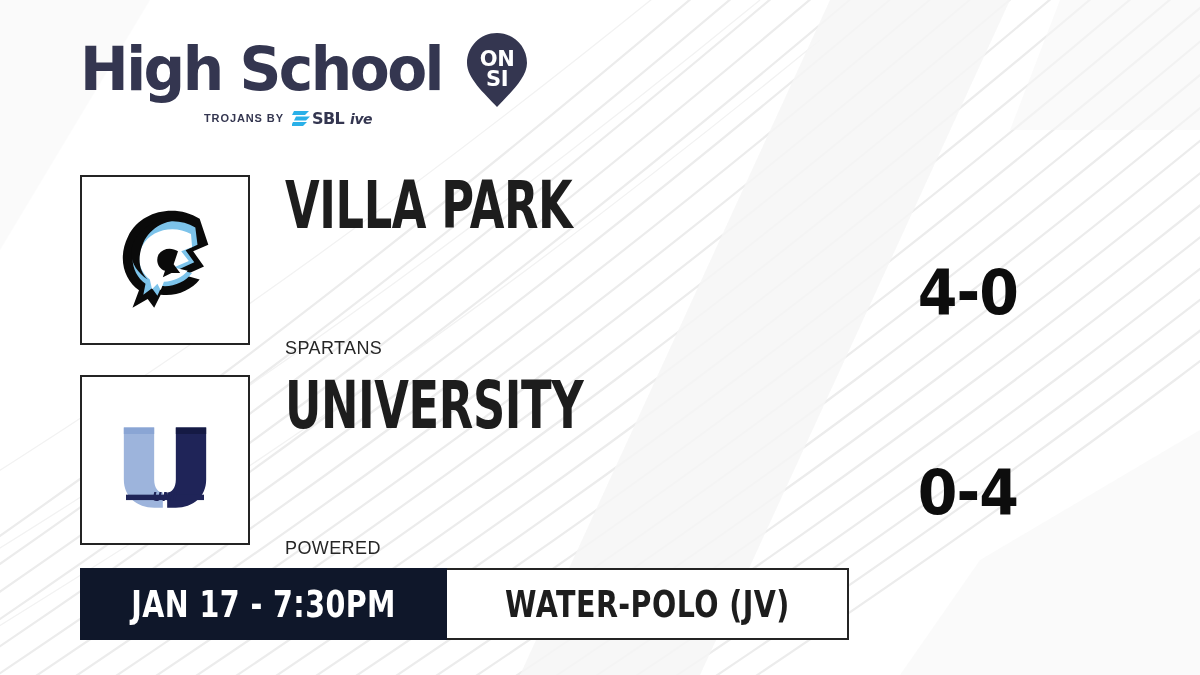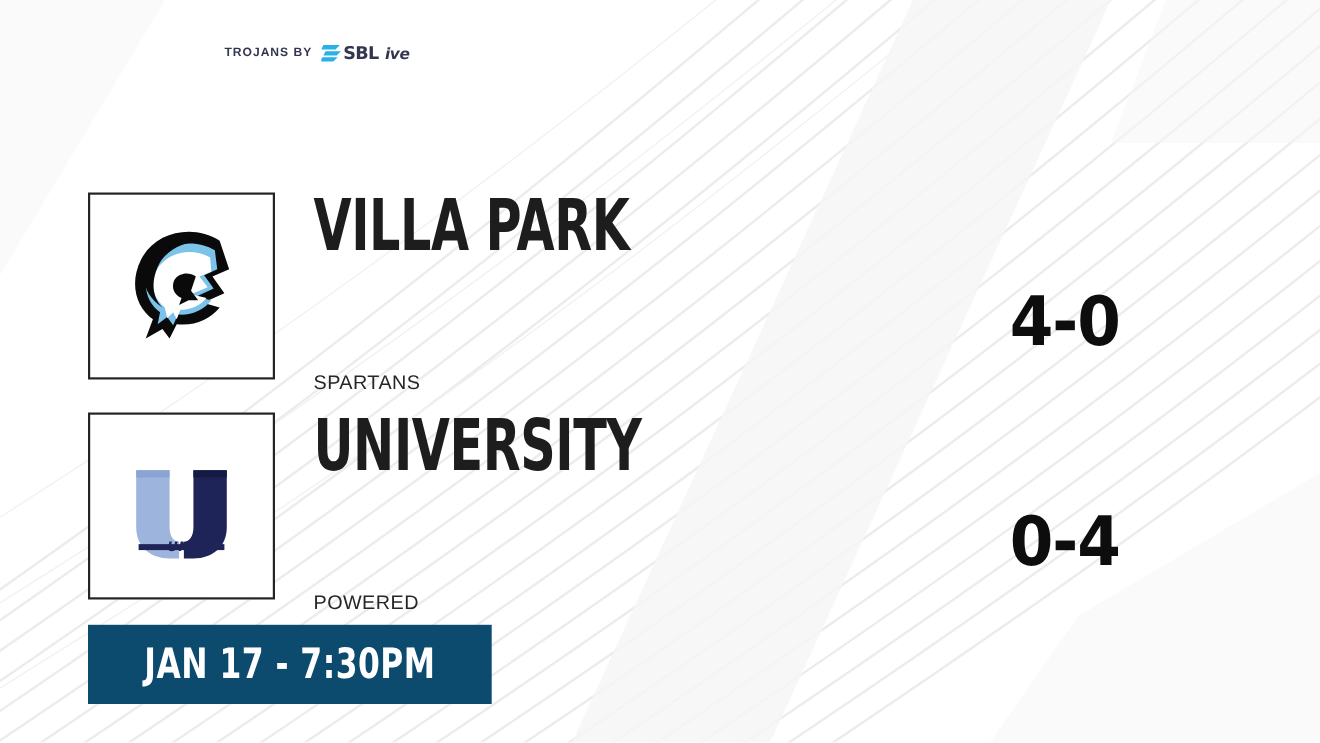--- a/index.html
+++ b/index.html
@@ -131,21 +131,21 @@
   
   #info-bar {
     position:absolute;
     left:80px; top:568px;
     display:flex;
     align-items:stretch;
     height:72px;
     z-index:3;
   }
   #info-date {
-    background:#0c4a6e;
+    background:#0f172a;
     color:#ffffff;
     display:flex;
     align-items:center;
     justify-content:center;
     padding:0 26px;
     min-width:345px;
   }
   #info-sport {
     background:#ffffff;
     color:#1d1d1d;
@@ -208,20 +208,28 @@
     </g>
     <g fill="#f6f6f6">
       <path d="M 830 0 L 1010 0 L 700 675 L 520 675 Z" opacity="0.85"></path>
       <path d="M 1060 0 L 1200 0 L 1200 130 L 1010 130 Z" opacity="0.6"></path>
       <path d="M 980 560 L 1200 430 L 1200 675 L 900 675 Z" opacity="0.55"></path>
       <path d="M 0 0 L 150 0 L 0 250 Z" opacity="0.5"></path>
     </g>
   </svg>
 
   <div id="brand">
+    <div id="brand-row">
+      <div id="brand-title">High School</div>
+      <svg id="brand-pin" viewBox="0 0 60 74">
+        <path d="M30 0 C13.4 0 0 13.4 0 30 C0 45 17 60 30 74 C43 60 60 45 60 30 C60 13.4 46.6 0 30 0 Z" fill="#343650"></path>
+        <text x="30" y="33" text-anchor="middle" font-family="DejaVu Sans, sans-serif" font-weight="700" font-size="21" fill="#ffffff" letter-spacing="-0.5">ON</text>
+        <text x="30" y="53" text-anchor="middle" font-family="DejaVu Sans, sans-serif" font-weight="700" font-size="21" fill="#ffffff" letter-spacing="-0.5">SI</text>
+      </svg>
+    </div>
     <div id="powered-row">
       <span id="powered-label">TROJANS BY</span>
       <svg id="sblive-logo" viewBox="0 0 96 19">
         <g fill="#29b0e8">
           <path d="M2 3 L17 3 L13 7 L0 7 Z"></path>
           <path d="M4 8.5 L18 8.5 L14 12.5 L2 12.5 Z"></path>
           <path d="M1 14 L15 14 L11 18 L-1 18 Z"></path>
         </g>
         <text x="20" y="16" font-family="DejaVu Sans, sans-serif" font-weight="700" font-size="16" fill="#343650" letter-spacing="-0.6">SBL</text>
         <text x="58" y="16" font-family="DejaVu Sans, sans-serif" font-weight="700" font-style="italic" font-size="14" fill="#343650" letter-spacing="-0.4">ive</text>
@@ -260,15 +268,18 @@
     </svg>
   </div>
   <div class="team-name" id="team-name-1">UNIVERSITY</div>
   <div class="team-mascot" id="team-mascot-1">POWERED</div>
   <div class="team-record" id="team-record-1">0-4</div>
 
   <div id="info-bar">
     <div id="info-date">
       <span class="info-text">JAN 17 - 7:30PM</span>
     </div>
+    <div id="info-sport">
+      <span class="info-text">WATER-POLO (JV)</span>
+    </div>
   </div>
 
 </div>
 
 </body></html>

